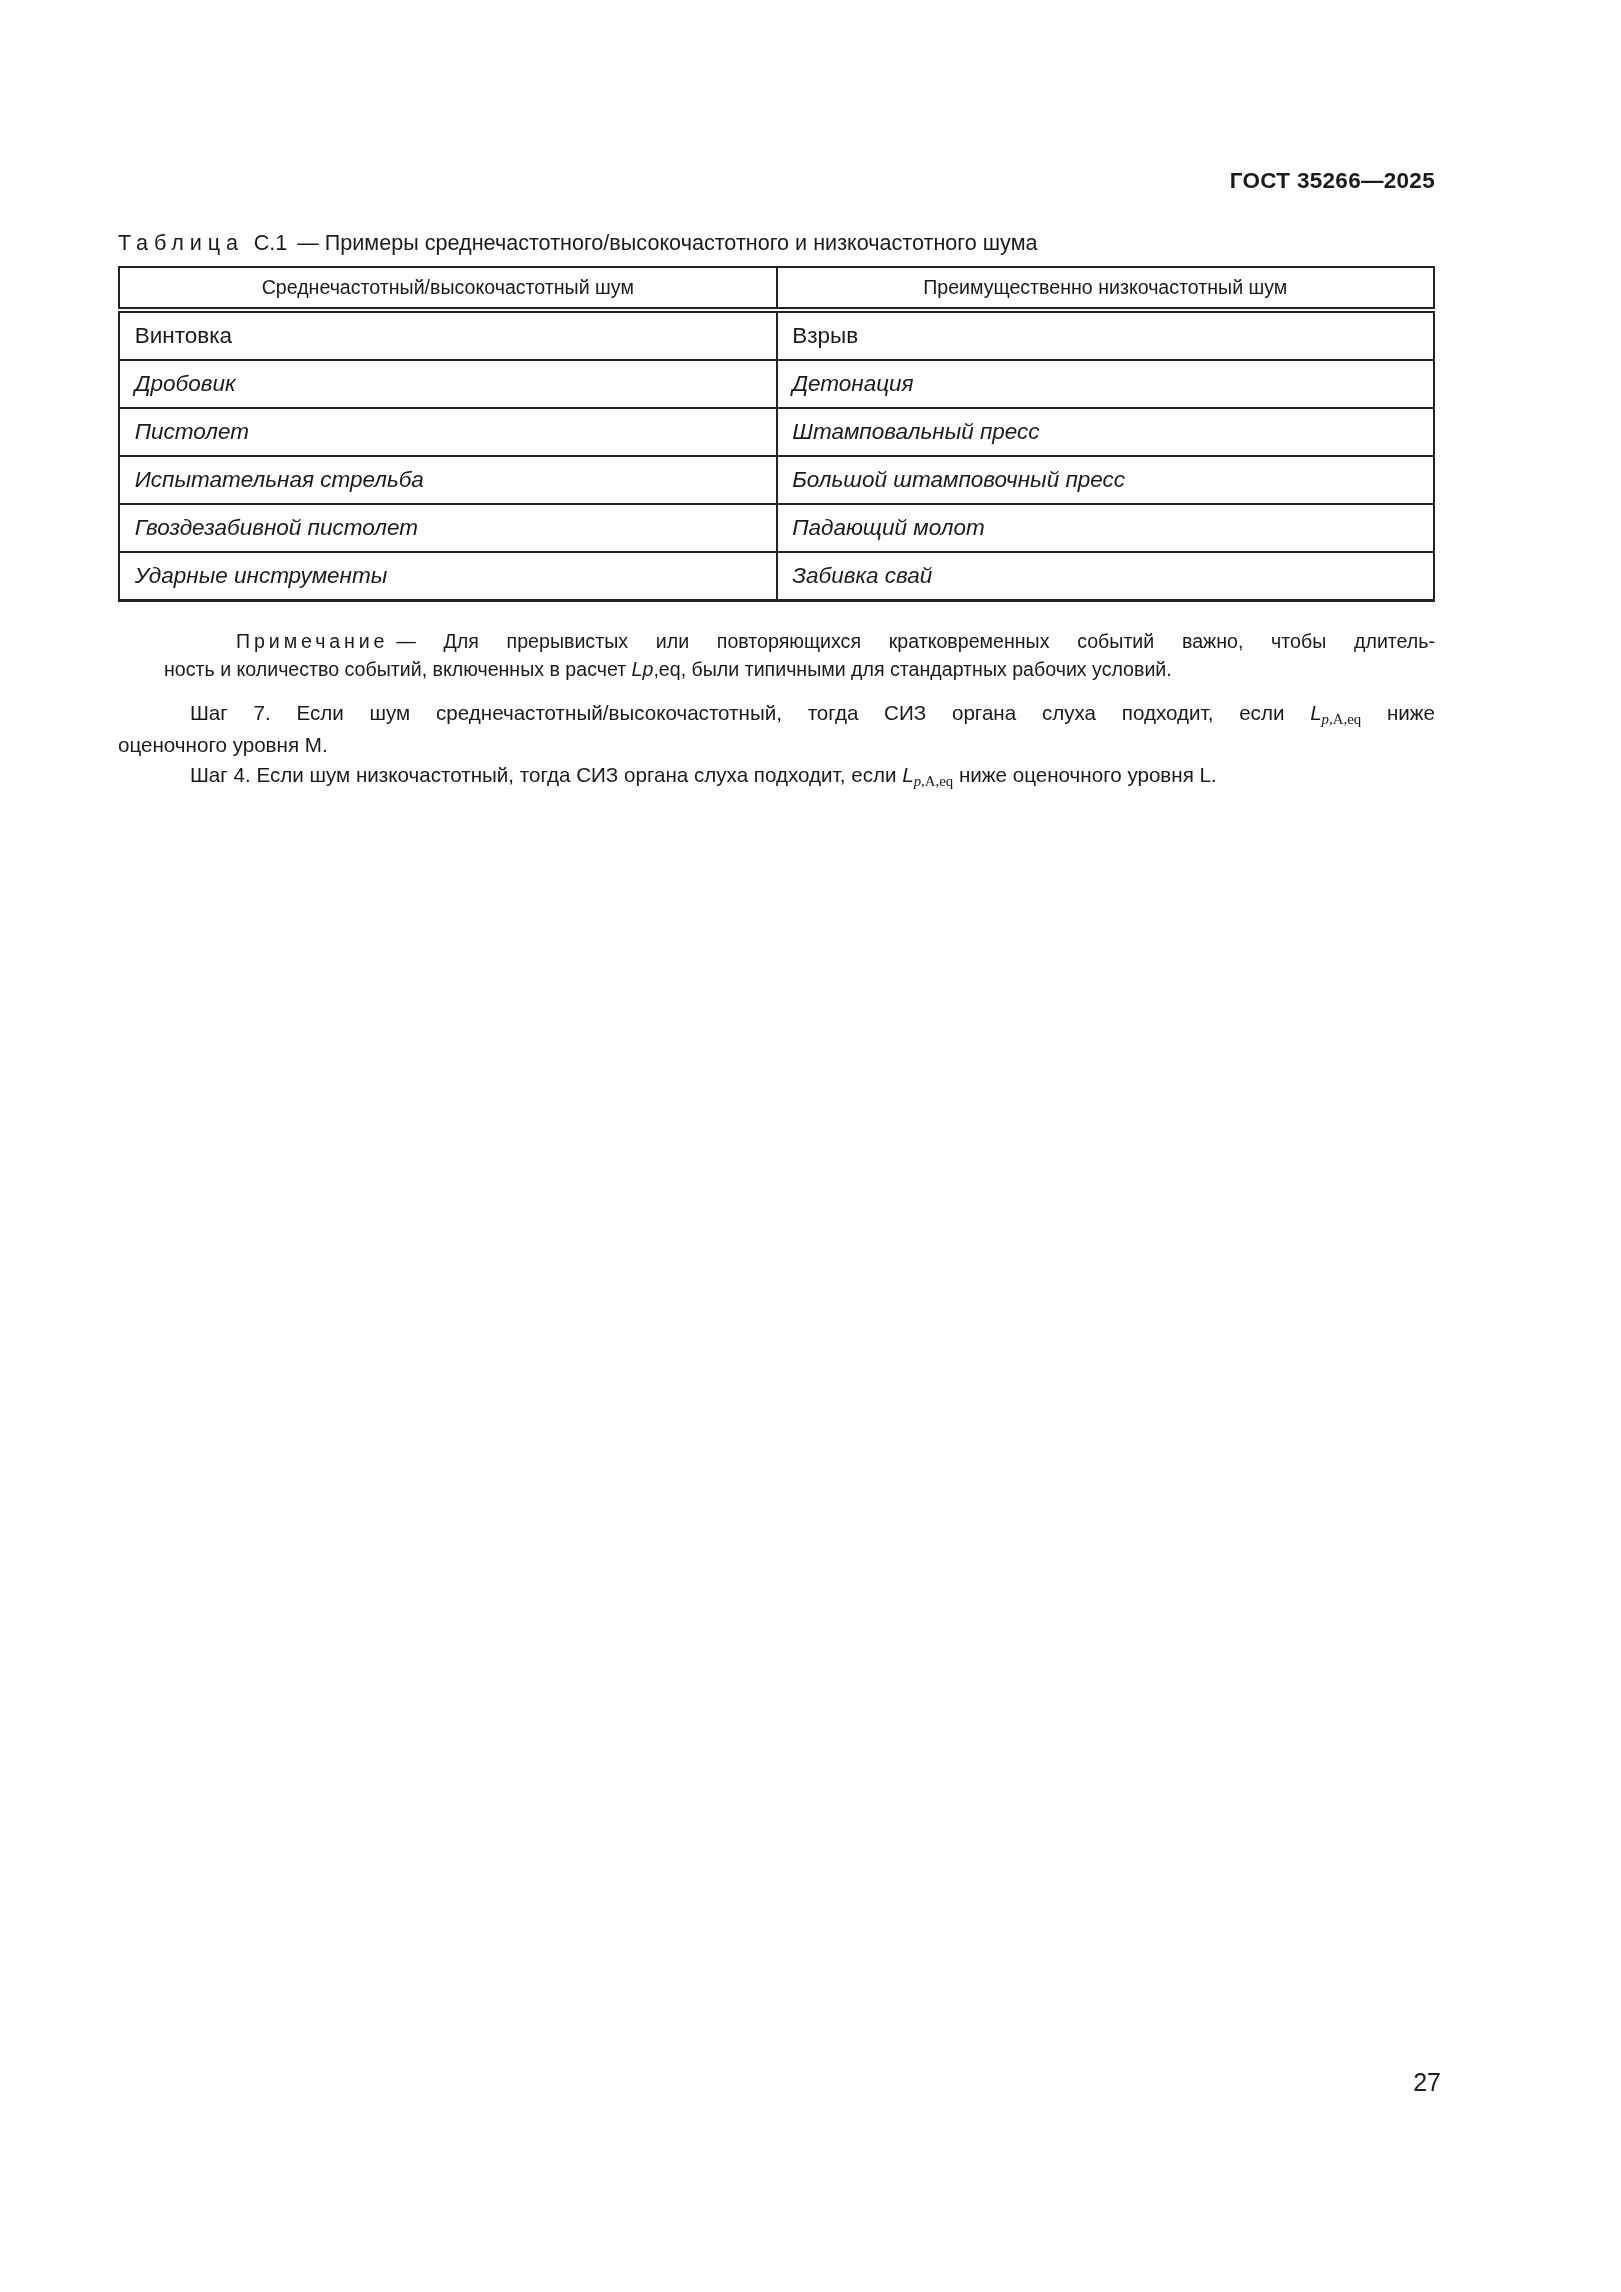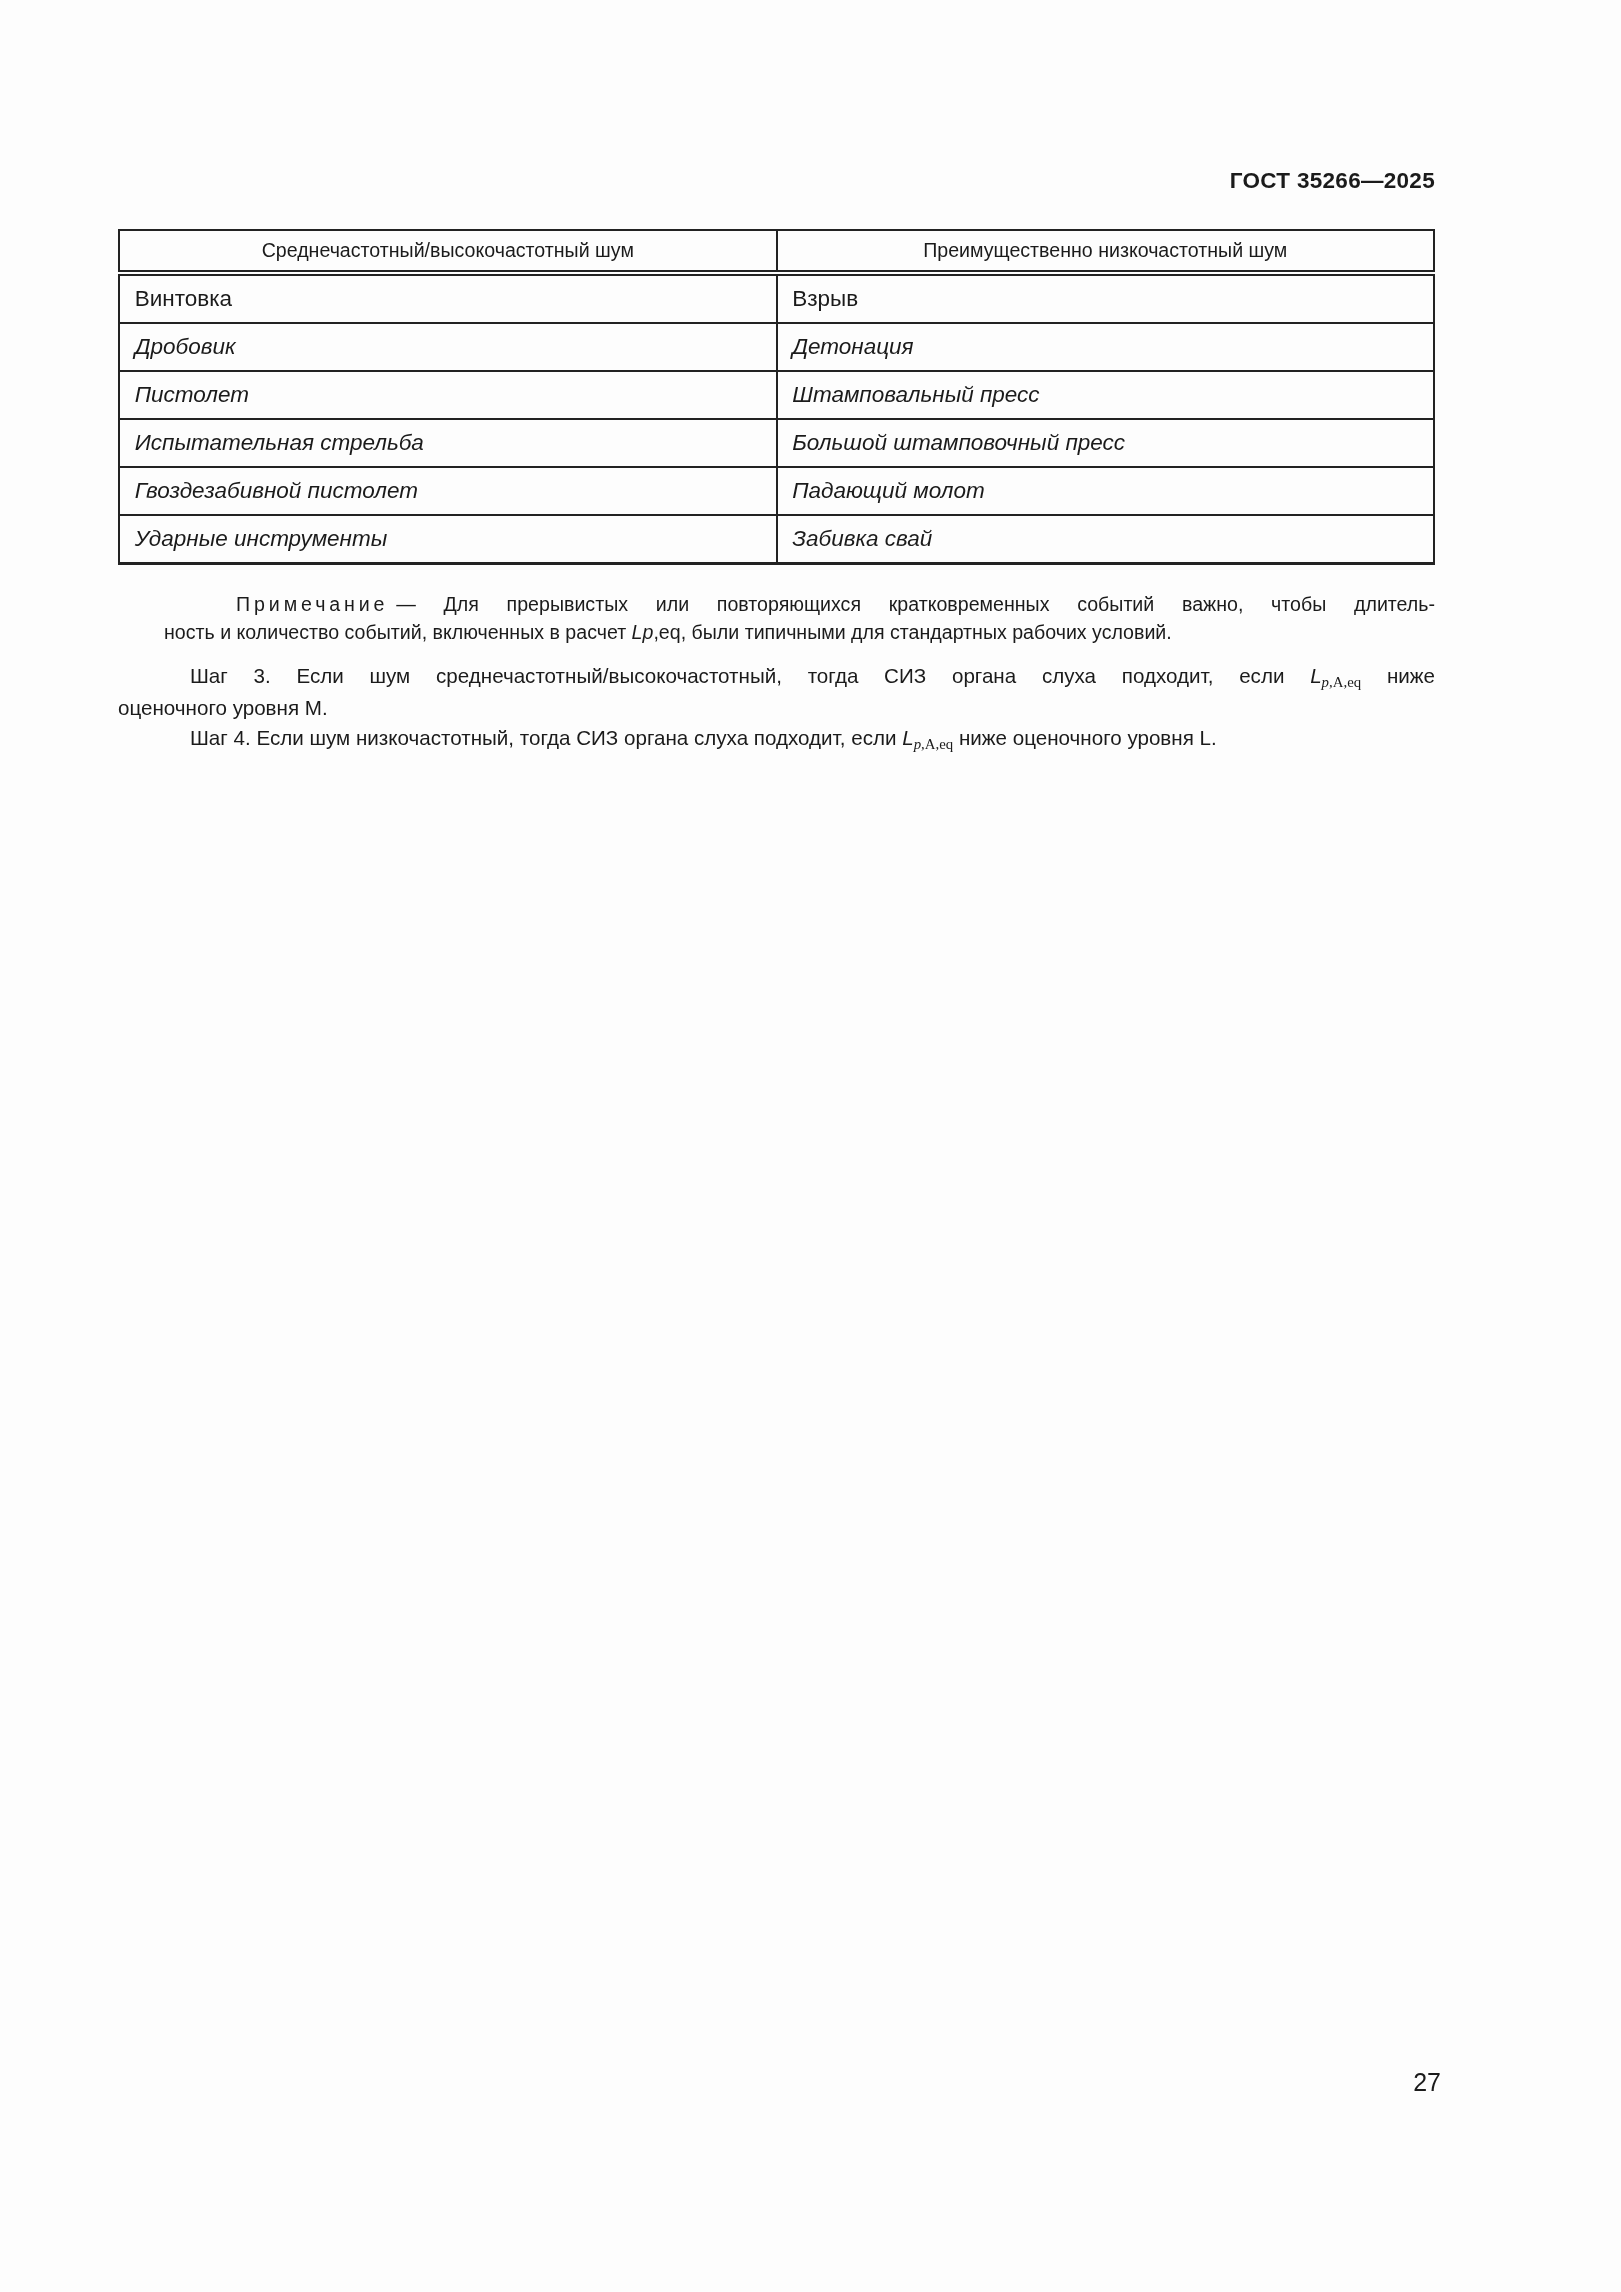--- a/index.html
+++ b/index.html
@@ -116,20 +116,21 @@
 </style>
 </head>
 <body>
 
 <div class="page">
 
   <div class="std-header">ГОСТ 35266—2025</div>
 
   <div class="content">
 
+    <div class="caption"><span class="sparse-word">Таблица</span><span class="cap-num">С.1</span><span>— Примеры среднечастотного/высокочастотного и низкочастотного шума</span></div>
 
     <table class="gost-table">
       <thead>
         <tr>
           <th>Среднечастотный/высокочастотный шум</th>
           <th>Преимущественно низкочастотный шум</th>
         </tr>
       </thead>
       <tbody>
         <tr class="data-row">
@@ -158,21 +159,21 @@
         </tr>
       </tbody>
     </table>
 
     <div class="note-block">
       <div class="line-justify-full"><span class="sparse-word">Примечание</span><span>— Для прерывистых или повторяющихся кратковременных событий важно, чтобы длитель-</span></div>
       <div><span>ность и количество событий, включенных в расчет </span><span class="it">Lp</span><span>,eq</span><span>, были типичными для стандартных рабочих условий.</span></div>
     </div>
 
     <div class="step-block step3-block">
-      <div class="line-justify-full"><span>Шаг 3. Если шум среднечастотный/высокочастотный, тогда СИЗ органа слуха подходит, если </span><span class="it">L</span><span class="sub"><span class="it">p</span><span>,A,eq</span></span><span> ниже</span></div>
+      <div class="line-justify-full"><span>Шаг 7. Если шум среднечастотный/высокочастотный, тогда СИЗ органа слуха подходит, если </span><span class="it">L</span><span class="sub"><span class="it">p</span><span>,A,eq</span></span><span> ниже</span></div>
       <div>оценочного уровня М.</div>
     </div>
 
     <div class="step-block">
       <div class="indent-line"><span>Шаг 4. Если шум низкочастотный, тогда СИЗ органа слуха подходит, если </span><span class="it">L</span><span class="sub"><span class="it">p</span><span>,A,eq</span></span><span> ниже оценочного уровня L.</span></div>
     </div>
 
   </div>
 
   <div class="page-number">27</div>

